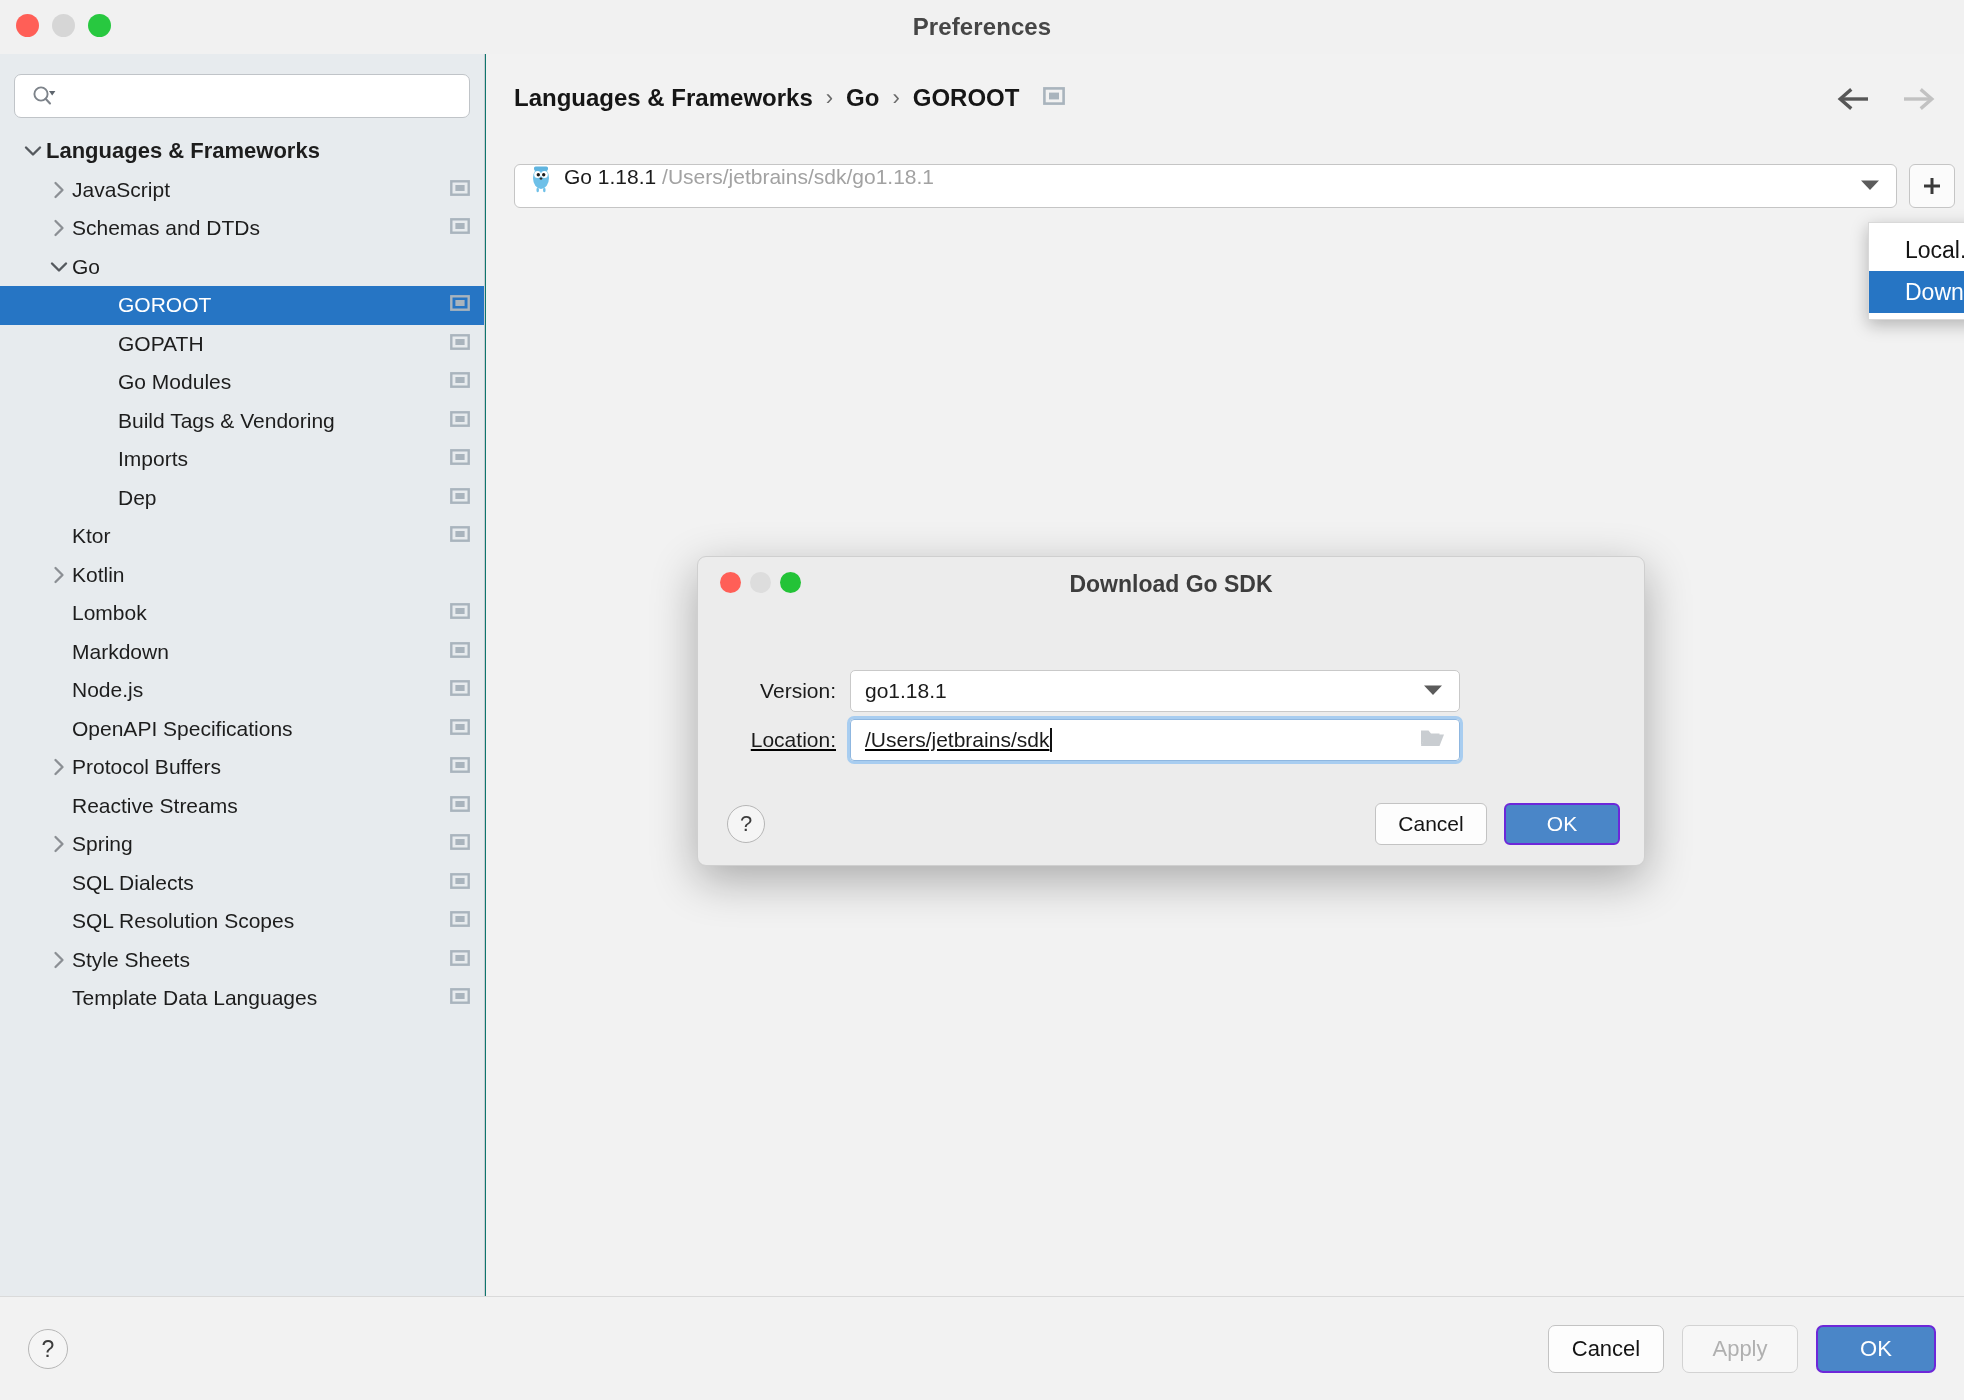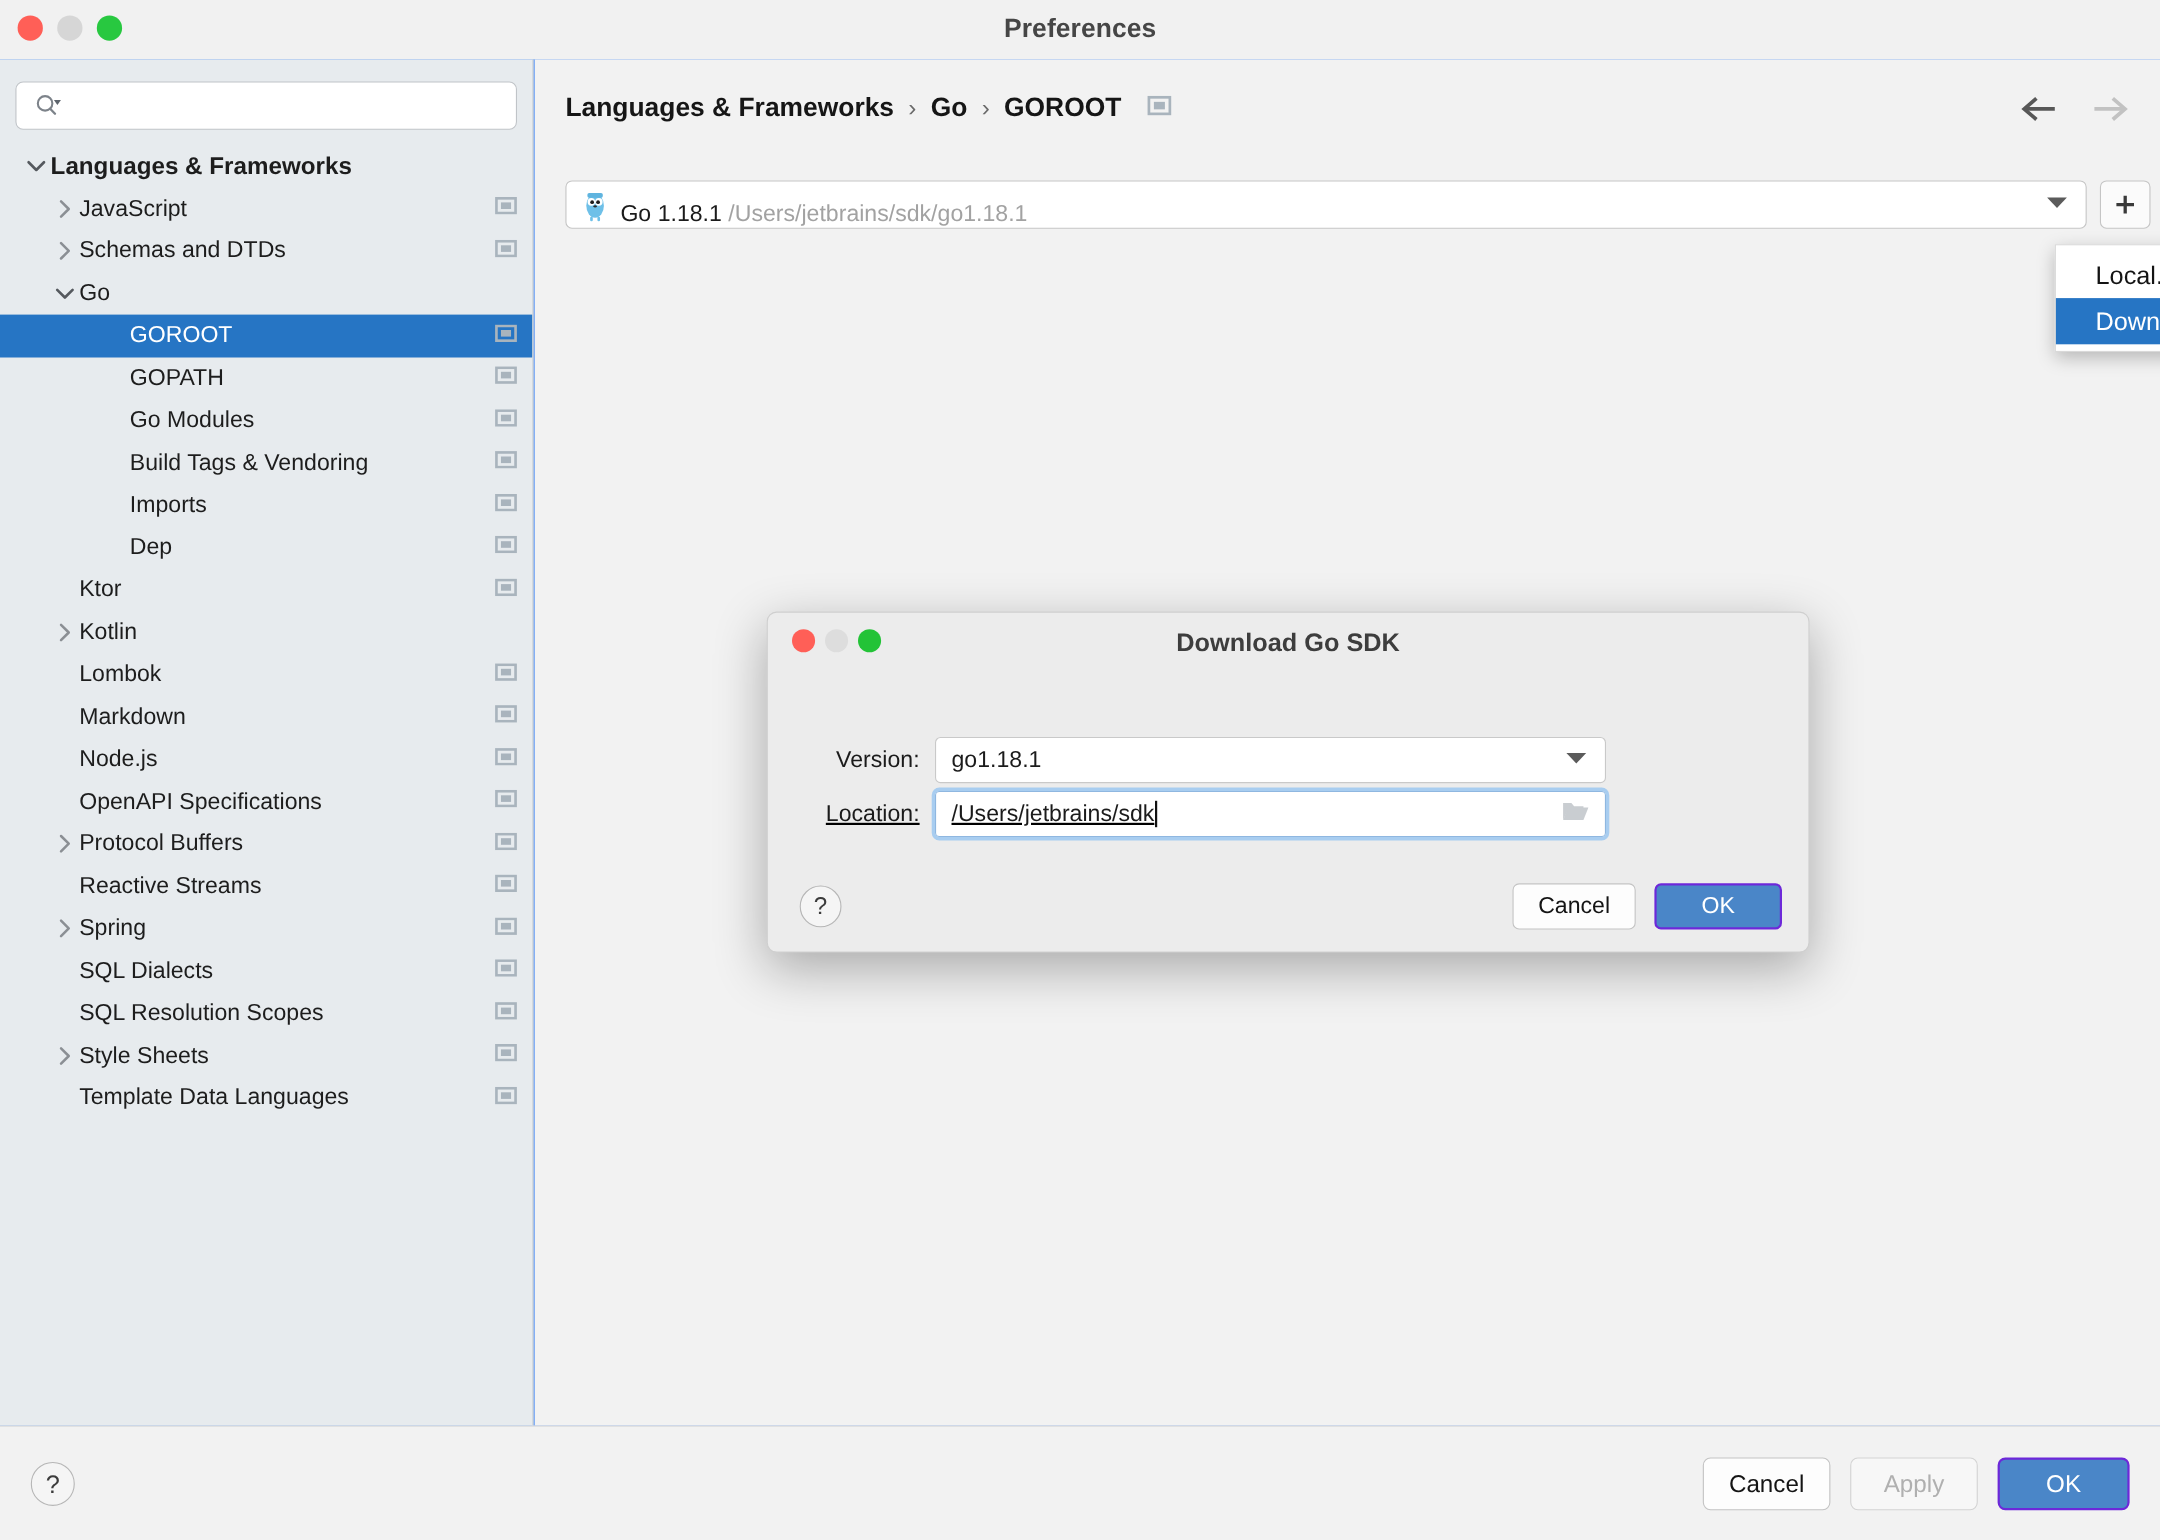--- a/index.html
+++ b/index.html
@@ -6,21 +6,21 @@
   * { box-sizing: border-box; margin: 0; padding: 0; }
   html, body {
     width: 1964px; height: 1400px;
     font-family: "Liberation Sans", "DejaVu Sans", sans-serif;
     background: #f2f2f2;
     overflow: hidden;
     -webkit-font-smoothing: antialiased;
   }
 
   
-  .window { position: relative; width: 1964px; height: 1400px; background: #3b82f6; }
+  .window { position: relative; width: 1964px; height: 1400px; background: #0f766e; }
 
   
   .titlebar {
     position: absolute; top: 0; left: 0; width: 1964px; height: 54px;
     background: #f1f1f1;
     display: flex; align-items: center; justify-content: center;
   }
   .titlebar-title {
     font-size: 24px; font-weight: bold; color: #464646;
     letter-spacing: .1px;
@@ -97,21 +97,21 @@
   }
 
   
   .sdk-row {
     position: absolute; left: 28px; top: 110px;
     display: flex; align-items: center; gap: 12px;
   }
   .combo {
     width: 1383px; height: 44px; background: #ffffff;
     border: 1px solid #c5c5c5; border-radius: 6px;
-    display: flex; align-items: flex-end; padding: 0 0 0 14px;
+    display: flex; align-items: flex-start; padding: 0 0 0 14px;
     position: relative;
   }
   .gopher { flex: 0 0 auto; margin-right: 11px; }
   .combo-text { font-size: 21px; color: #1b1b1b; }
   .combo-text .dim { color: #a2a2a2; }
   .combo-arrow {
     position: absolute; right: 16px; top: 50%; transform: translateY(-50%);
   }
   .plus-btn {
     width: 46px; height: 44px; background: #fbfbfb;

